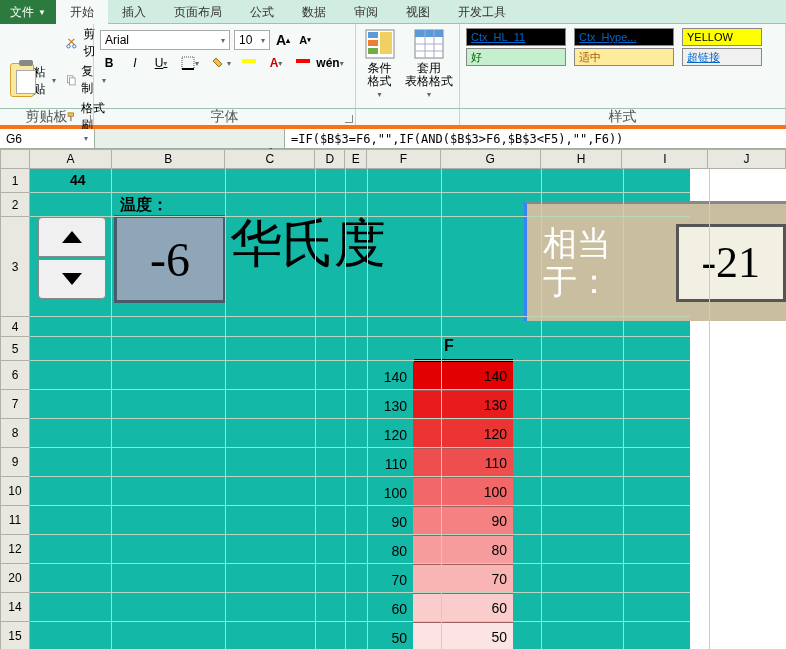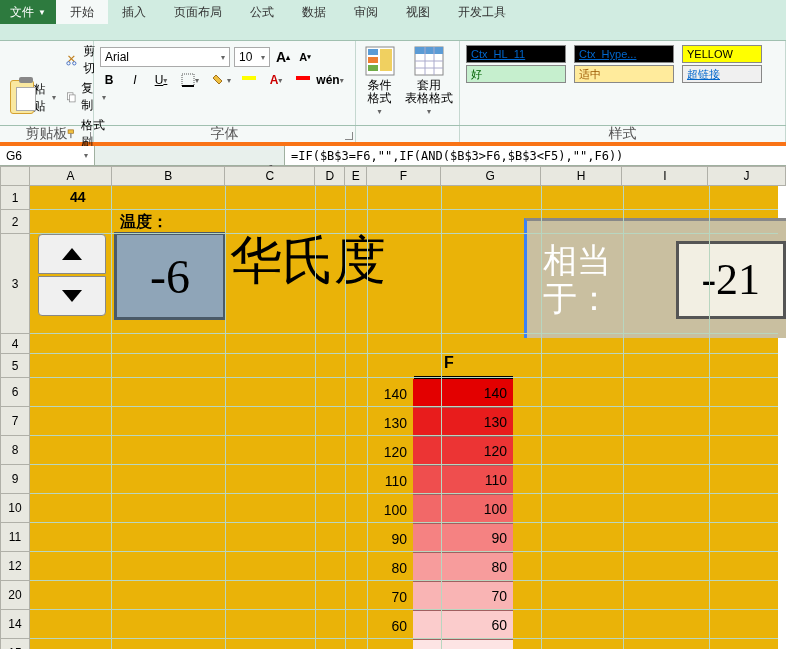--- a/index.html
+++ b/index.html
@@ -1,18 +1,18 @@
 <!DOCTYPE html>
 <html><head>
 <meta charset="utf-8">
 <style>
 * { margin: 0; padding: 0; box-sizing: border-box; font-family: "Microsoft YaHei", Arial, sans-serif; }
 body { background: #fff; font-size: 12px; overflow: hidden; width: 786px; height: 649px; }
 .ribbon-bg { background: #d1ece1; }
-.tab-row { display: flex; height: 41px; border-bottom: 1px solid #a0c0b0; }
+.tab-row { display: flex; height: 24px; border-bottom: 1px solid #a0c0b0; }
 .tab-file { background: #2d7a3e; color: #fff; padding: 4px 10px; height: 24px; display: flex; align-items: center; font-size: 12px; }
 .tab-file .drop { margin-left: 4px; font-size: 8px; }
 .tab { padding: 4px 14px; color: #333; height: 24px; display: flex; align-items: center; font-size: 12px; cursor: pointer; }
 .tab.active { background: #f5f9f8; }
 .ribbon-main { display: flex; height: 85px; background: #f5f9f8; border-bottom: 1px solid #a0c0b0; }
 .ribbon-group { border-right: 1px solid #c5d8d0; padding: 2px 6px 0 6px; display: flex; flex-direction: column; justify-content: space-between; }
 .clip-content { display: flex; }
 .paste-btn { display: flex; align-items: center; padding: 2px 4px; }
 .paste-icon { width: 30px; height: 34px; background: #f9e8a0; border: 1px solid #d4a030; border-radius: 3px; position: relative; }
 .paste-icon::before { content: ""; position: absolute; top: -4px; left: 8px; width: 14px; height: 6px; background: #888; border-radius: 2px; }
@@ -51,21 +51,21 @@
 .fb-icons { width: 190px; border-right: 1px solid #a0b0a0; display: flex; align-items: center; justify-content: flex-end; padding: 0 6px; gap: 8px; color: #888; }
 .fx { font-style: italic; font-weight: bold; color: #555; margin-top: 28px; }
 .formula-input { flex: 1; background: #fff; padding: 0 6px; display: flex; align-items: center; font-family: "Consolas", monospace; font-size: 12px; }
 .sheet-area { display: flex; height: 500px; }
 .row-headers { width: 30px; }
 .rh-corner { height: 20px; background: #e8e8e0; border: 1px solid #b0b0a8; }
 .row-hdr { height: 24px; background: #e8e8e0; border: 1px solid #b0b0a8; border-top: none; display: flex; align-items: center; justify-content: center; font-size: 12px; }
 .sheet-main { flex: 1; overflow: hidden; }
 .col-headers { display: flex; height: 20px; }
 .col-hdr { background: #e8e8e0; border: 1px solid #b0b0a8; border-left: none; display: flex; align-items: center; justify-content: center; font-size: 12px; }
-.grid-body { position: relative; background: #eab308; width: 748px; height: 480px; }
+.grid-body { position: relative; background: #14b8a6; width: 660px; height: 480px; }
 .grid-lines-h { position: absolute; left: 0; right: 0; border-bottom: 1px solid #b8d6c0; }
 .grid-lines-v { position: absolute; top: 0; bottom: 0; border-right: 1px solid #b8d6c0; }
 .cell-44 { position: absolute; left: 40px; top: 3px; font-size: 14px; font-weight: bold; }
 .cell-temp-label { position: absolute; left: 90px; top: 26px; font-size: 16px; font-weight: bold; }
 .spin-up, .spin-down { position: absolute; left: 8px; width: 68px; height: 40px; background: #f0f0f0; border: 1px solid #888; display: flex; align-items: center; justify-content: center; cursor: pointer; }
 .spin-up { top: 48px; border-radius: 4px 4px 0 0; }
 .spin-down { top: 90px; border-radius: 0 0 4px 4px; }
 .temp-box { position: absolute; left: 84px; top: 46px; width: 112px; height: 88px; background: #8fa5b8; border: 3px solid #4a5a68; display: flex; align-items: center; justify-content: center; font-size: 48px; font-family: "Times New Roman", serif; }
 .unit-label { position: absolute; left: 200px; top: 40px; font-size: 52px; font-family: "Microsoft YaHei"; }
 .equiv-panel { position: absolute; left: 494px; top: 32px; width: 262px; height: 120px; background: #c9bfa0; border-left: 3px solid #3b82f6; border-top: 3px solid #888; display: flex; align-items: center; }

